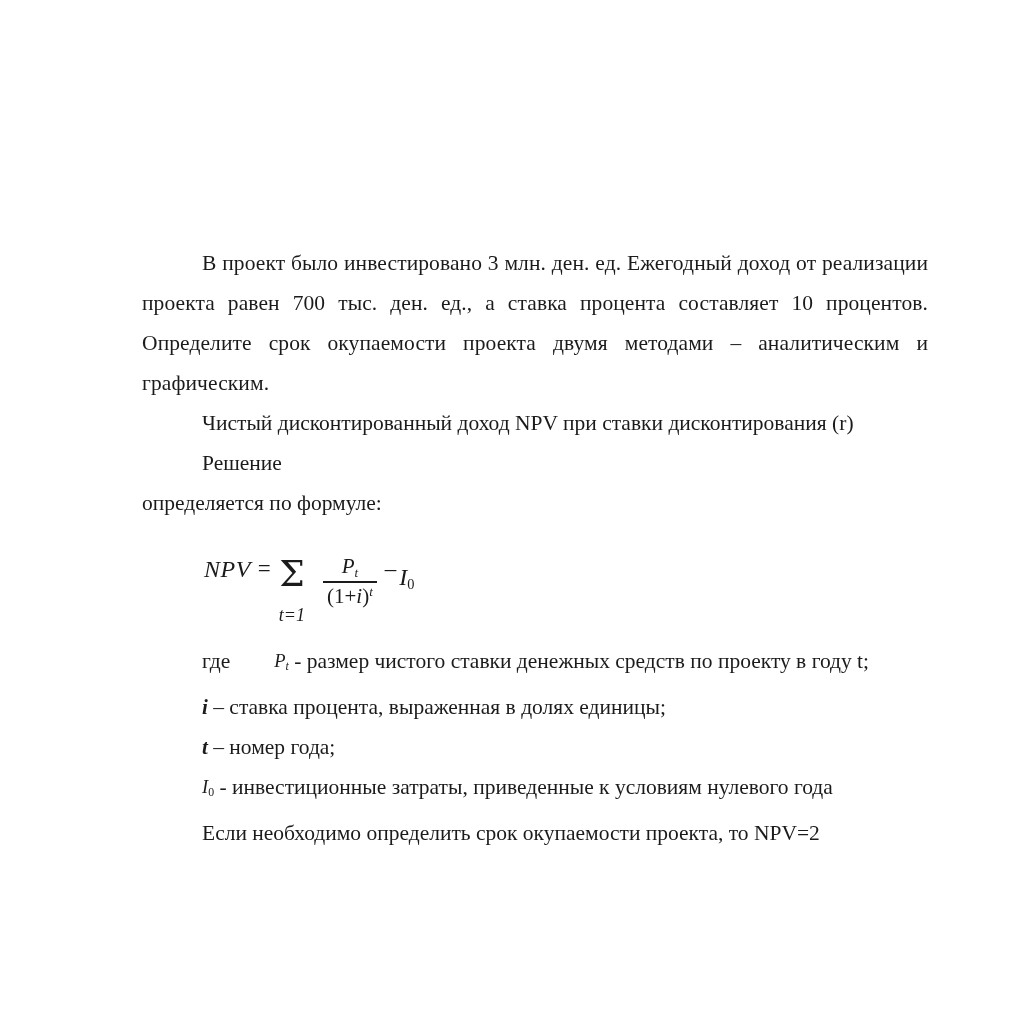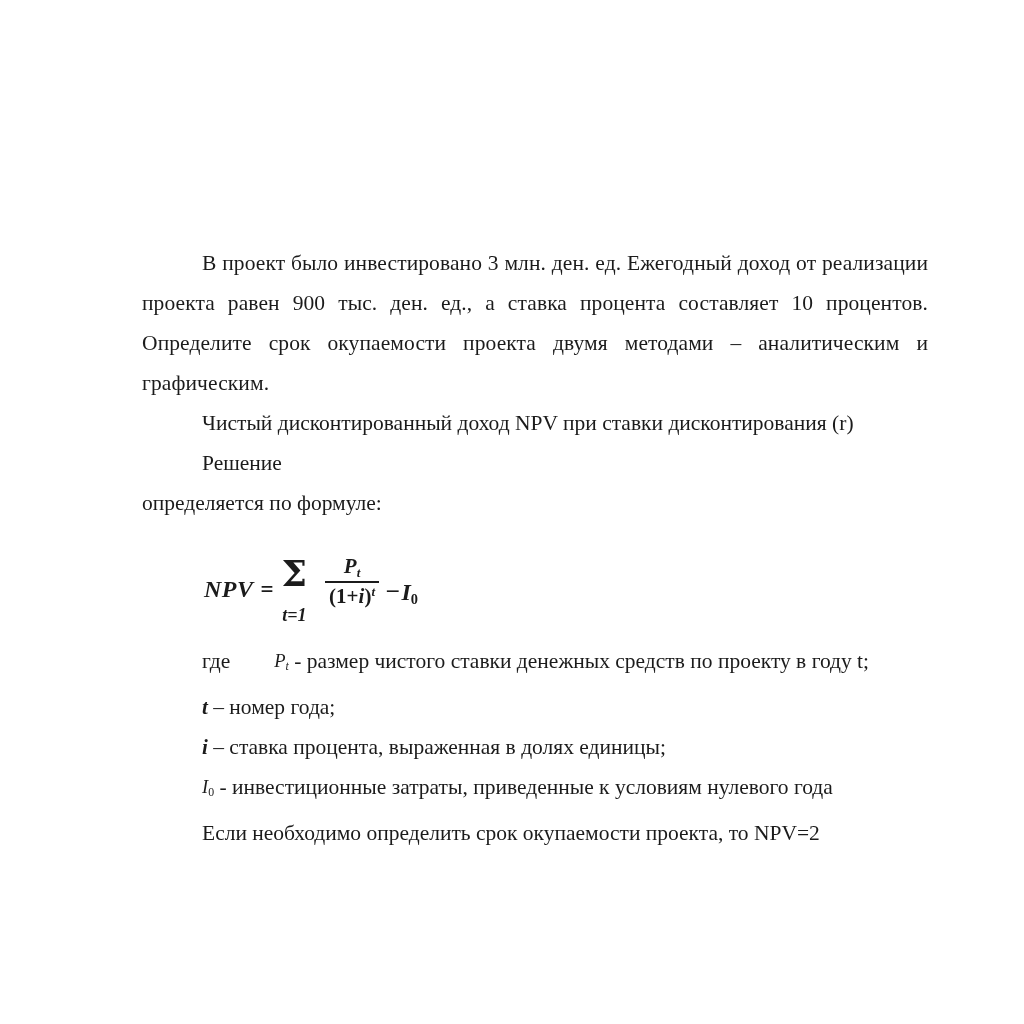--- a/index.html
+++ b/index.html
@@ -66,25 +66,23 @@
     top: 556px;
     width: 786px;
     height: 68px;
   }
 
   .formula {
     position: absolute;
     left: 62px;
     top: 0;
     display: flex;
-    align-items: center;
     font-size: 23px;
     color: #1b1b1b;
     white-space: nowrap;
-    font-weight: bold;
   }
 
   .f-it {
     font-style: italic;
     font-family: "Liberation Serif", "DejaVu Serif", serif;
   }
 
   .f-lhs {
     font-style: italic;
     font-size: 24px;
@@ -194,21 +192,21 @@
 
   .gde-gap { display: inline-block; width: 44px; }
 </style>
 </head>
 <body>
 
 <div id="page">
 
   <div class="doc-body">
 
-    <p class="para indent">В проект было инвестировано 3 млн. ден. ед. Ежегодный доход от реализации проекта равен 900 тыс. ден. ед., а ставка процента составляет 10 процентов. Определите срок окупаемости проекта двумя методами – аналитическим и графическим.</p>
+    <p class="para indent">В проект было инвестировано 3 млн. ден. ед. Ежегодный доход от реализации проекта равен 700 тыс. ден. ед., а ставка процента составляет 10 процентов. Определите срок окупаемости проекта двумя методами – аналитическим и графическим.</p>
 
     <p class="line">Чистый дисконтированный доход NPV при ставки дисконтирования (r)</p>
 
     <p class="line">Решение</p>
 
     <p class="line flush">определяется по формуле:</p>
 
   </div>
 
   <div class="formula-block">
@@ -233,23 +231,23 @@
 
       <span class="f-i0"><span>I</span><span class="sub">0</span></span>
 
     </div>
   </div>
 
   <div class="doc-body" style="top:641px;">
 
     <p class="line"><span>где</span><span class="gde-gap"></span><span class="imath-sm"><span>P</span><span class="sub">t</span></span>&nbsp;<span>- размер чистого ставки денежных средств по проекту в году t;</span></p>
 
+    <p class="line"><span class="imath" style="font-weight:600;">i</span>&nbsp;<span>– ставка процента, выраженная в долях единицы;</span></p>
+
     <p class="line"><span class="imath" style="font-weight:600;">t</span>&nbsp;<span>– номер года;</span></p>
 
-    <p class="line"><span class="imath" style="font-weight:600;">i</span>&nbsp;<span>– ставка процента, выраженная в долях единицы;</span></p>
-
     <p class="line"><span class="imath-sm"><span>I</span><span class="sub" style="font-style:normal;">0</span></span>&nbsp;<span>- инвестиционные затраты, приведенные к условиям нулевого года</span></p>
 
     <p class="line">Если необходимо определить срок окупаемости проекта, то NPV=2</p>
 
   </div>
 
 </div>
 
 </body></html>

